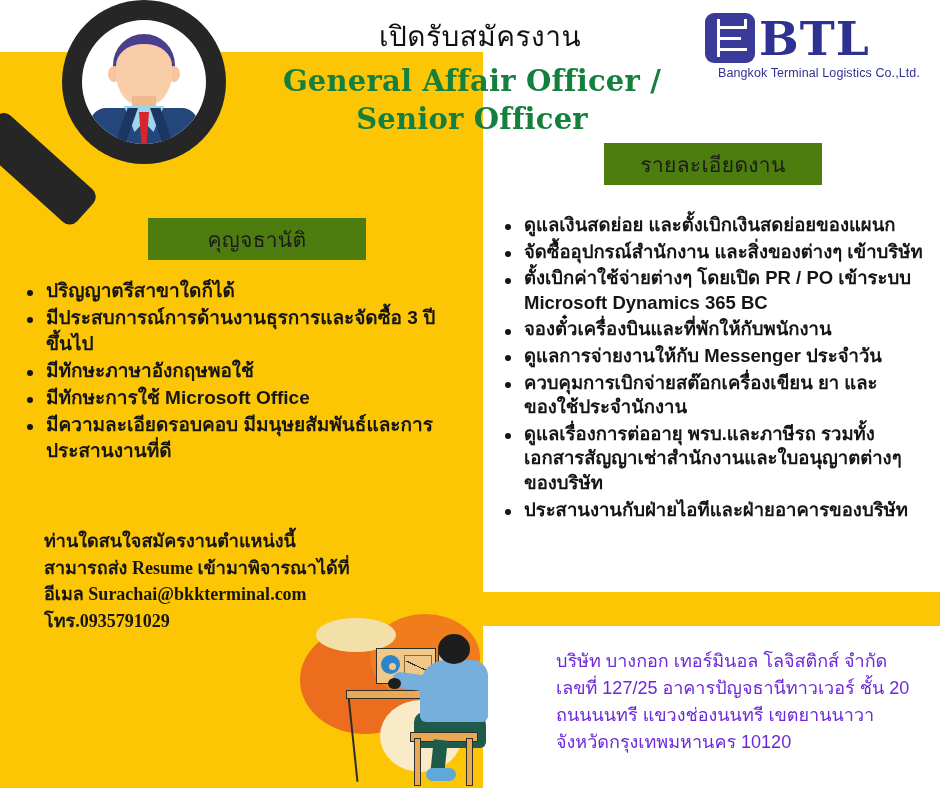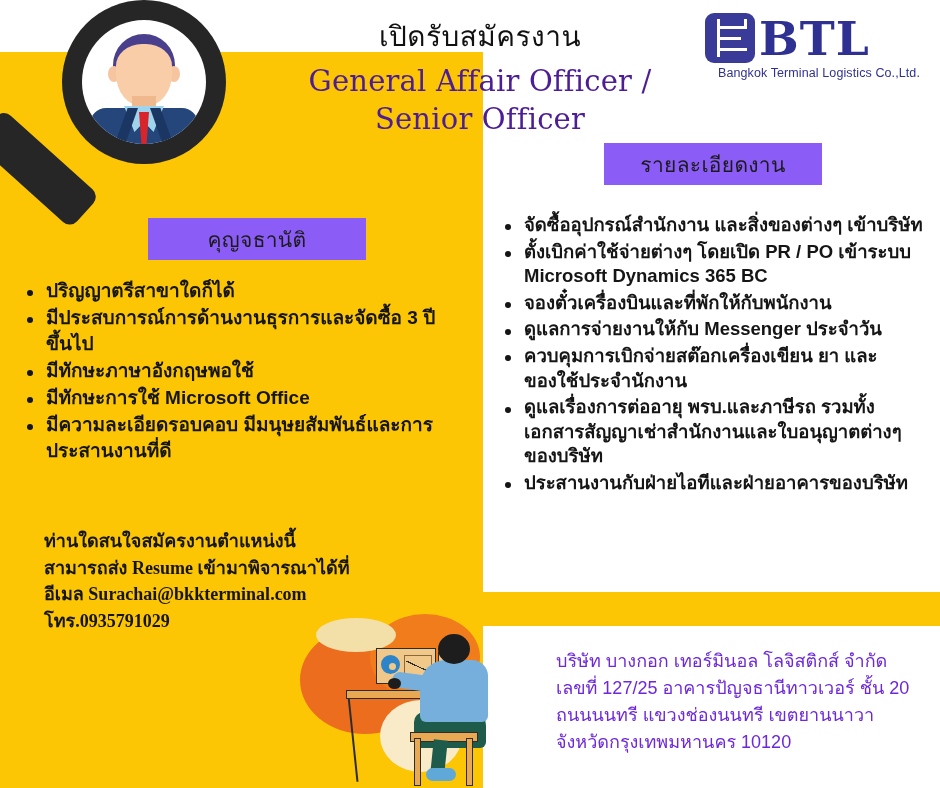--- a/index.html
+++ b/index.html
@@ -51,23 +51,23 @@
               clip-path:polygon(60% 0,100% 0,40% 100%,0 100%);}
   .av-lapel-r{position:absolute;left:68px;top:88px;width:26px;height:44px;background:#1b3662;
               clip-path:polygon(0 0,40% 0,100% 100%,60% 100%);}
 
   
   .head-thai{
     position:absolute;left:300px;top:22px;width:360px;text-align:center;
     font-size:28px;color:#111;letter-spacing:.5px;line-height:1.1;
   }
   .head-en{
-    position:absolute;left:250px;top:62px;width:460px;text-align:center;
+    position:absolute;left:242px;top:62px;width:460px;text-align:center;
     font-family:"DejaVu Serif","Liberation Serif",serif;
-    font-weight:normal;font-size:29px;color:#4c1d95;line-height:1.32;
+    font-weight:bold;font-size:29px;color:#15803d;line-height:1.32;
     letter-spacing:.2px;
   }
 
   
   .logo{position:absolute;left:705px;top:12px;width:228px;height:72px;}
   .logo-row{position:absolute;left:0;top:0;height:52px;display:flex;align-items:center;gap:4px;}
   .logo-mark{
     width:50px;height:50px;border-radius:9px;background:#3A3A99;position:relative;flex:none;
   }
   .lm-bar{position:absolute;background:#ffffff;}
@@ -80,21 +80,21 @@
     font-family:"DejaVu Serif","Liberation Serif",serif;font-weight:bold;
     font-size:47px;color:#2F3192;letter-spacing:1px;line-height:1;
   }
   .logo-sub{
     position:absolute;left:1px;top:54px;width:226px;text-align:center;
     font-size:12.5px;color:#2F3192;letter-spacing:.1px;white-space:nowrap;
   }
 
   
   .badge{
-    position:absolute;background:#8b5cf6;color:#1b1b1b;
+    position:absolute;background:#4d7c0f;color:#1b1b1b;
     display:flex;align-items:center;justify-content:center;
     font-size:21px;letter-spacing:.3px;
   }
   .badge-qual{left:148px;top:218px;width:218px;height:42px;}
   .badge-duty{left:604px;top:143px;width:218px;height:42px;}
 
   
   ul.blist{list-style:none;margin:0;padding:0;}
   ul.blist li{
     position:relative;padding-left:24px;margin-bottom:2px;
@@ -195,20 +195,21 @@
   <ul class="blist quals">
     <li>ปริญญาตรีสาขาใดก็ได้</li>
     <li>มีประสบการณ์การด้านงานธุรการและจัดซื้อ 3 ปี ขึ้นไป</li>
     <li>มีทักษะภาษาอังกฤษพอใช้</li>
     <li>มีทักษะการใช้ Microsoft Office</li>
     <li>มีความละเอียดรอบคอบ มีมนุษยสัมพันธ์และการประสานงานที่ดี</li>
   </ul>
 
   <div class="badge badge-duty">รายละเอียดงาน</div>
   <ul class="blist duties">
+    <li>ดูแลเงินสดย่อย และตั้งเบิกเงินสดย่อยของแผนก</li>
     <li>จัดซื้ออุปกรณ์สำนักงาน และสิ่งของต่างๆ เข้าบริษัท</li>
     <li>ตั้งเบิกค่าใช้จ่ายต่างๆ โดยเปิด PR / PO เข้าระบบ Microsoft Dynamics 365 BC</li>
     <li>จองตั๋วเครื่องบินและที่พักให้กับพนักงาน</li>
     <li>ดูแลการจ่ายงานให้กับ Messenger ประจำวัน</li>
     <li>ควบคุมการเบิกจ่ายสต๊อกเครื่องเขียน ยา และของใช้ประจำนักงาน</li>
     <li>ดูแลเรื่องการต่ออายุ พรบ.และภาษีรถ รวมทั้งเอกสารสัญญาเช่าสำนักงานและใบอนุญาตต่างๆ ของบริษัท</li>
     <li>ประสานงานกับฝ่ายไอทีและฝ่ายอาคารของบริษัท</li>
   </ul>
 
   <div class="contact">

